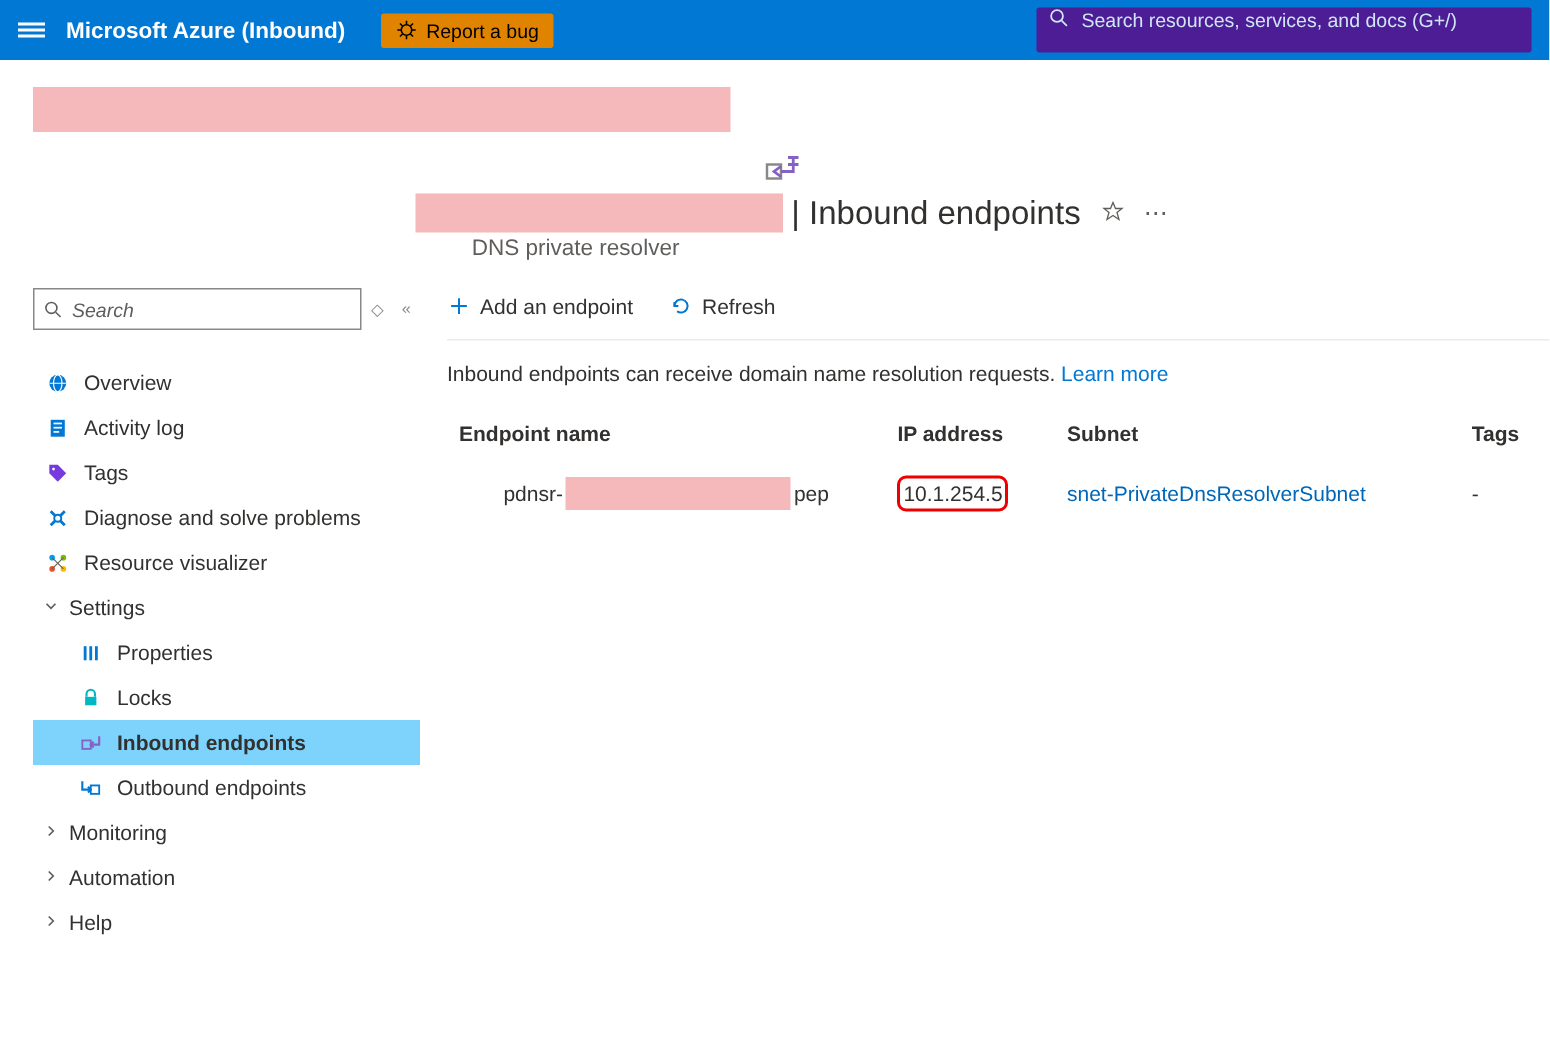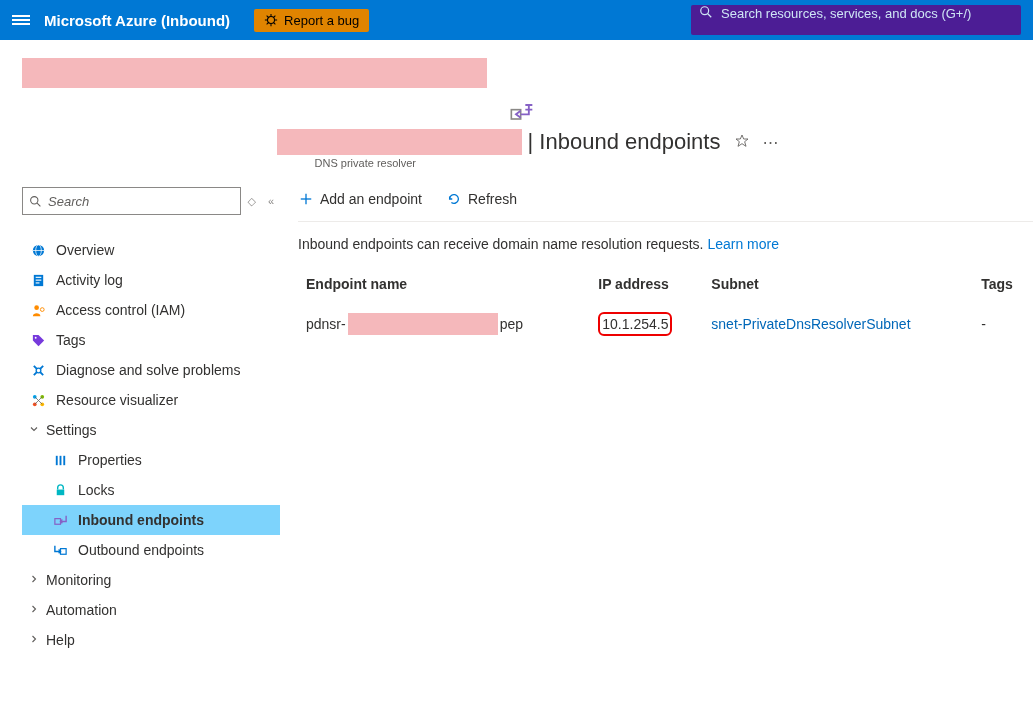--- a/index.html
+++ b/index.html
@@ -17,21 +17,21 @@
   .topbar .search input::placeholder { color: #cfe6f5; }
 
   .redact-bar { background: #f5b8bb; height: 30px; margin: 18px 0 0 22px; width: 465px; }
 
   .header-row { display: flex; align-items: center; margin: 10px 0 0 22px; flex-direction: column; }
   .header-row .res-icon { margin-right: 10px; }
   .header-row .title-block { display: flex; flex-direction: column; }
   .header-row .title-line { display: flex; align-items: center; }
   .header-row .redact-name { background: #f5b8bb; width: 245px; height: 26px; display: inline-block; }
   .header-row .title-text { font-size: 22px; font-weight: 400; margin-left: 6px; }
-  .header-row .subtitle { color: #605e5c; font-size: 11px; margin-top: 2px; margin-left: 38px; }
+  .header-row .subtitle { color: #605e5c; font-size: 15px; margin-top: 2px; margin-left: 38px; }
   .header-row .star { margin-left: 14px; color: #605e5c; cursor: pointer; }
   .header-row .more { margin-left: 12px; color: #605e5c; cursor: pointer; font-size: 16px; }
 
   .content { display: flex; align-items: flex-start; margin: 18px 0 0 22px; }
 
   .sidebar { width: 258px; flex-shrink: 0; }
   .sidebar .search-row { display: flex; align-items: center; margin-bottom: 20px; }
   .sidebar .search-box { display: flex; align-items: center; border: 1px solid #8a8886; height: 28px; flex: 1; padding: 0 6px; }
   .sidebar .search-box svg { margin-right: 4px; }
   .sidebar .search-box input { border: none; outline: none; font-size: 13px; flex: 1; font-style: italic; color: #605e5c; }
@@ -45,21 +45,21 @@
 
   .main { flex: 1; margin-left: 18px; }
   .cmdbar { display: flex; align-items: center; padding: 4px 0 14px 0; border-bottom: 1px solid #edebe9; }
   .cmdbar .cmd { display: flex; align-items: center; margin-right: 24px; cursor: pointer; color: #323130; }
   .cmdbar .cmd .ci { color: #0078d4; margin-right: 6px; width:16px; height:16px; display:inline-flex; align-items:center; justify-content:center;}
   .desc { padding: 14px 0; color: #323130; }
   .desc a { color: #0078d4; text-decoration: none; }
   table.data { width: 100%; border-collapse: collapse; }
   table.data th { text-align: left; font-weight: 600; padding: 10px 8px; border-bottom: 0; }
   table.data td { padding: 10px 8px; vertical-align: middle; }
-  .ep-name { display:flex; align-items:center; }
+  .ep-name { display:flex; align-items:center;justify-content:center; }
   .ep-redact { background: #f5b8bb; width: 150px; height: 22px; display: inline-block; margin: 0 2px; }
   .ip-box { border: 2px solid #e00; border-radius: 6px; padding: 2px 2px; display: inline-block; }
   .link { color: #0067b8; text-decoration: none; }
 </style>
 </head>
 <body>
 
 <div class="topbar">
   <div class="hamburger">
     <div></div>
@@ -143,30 +143,20 @@
     <div class="item">
       <span class="icon">
           <svg width="15" height="15" viewBox="0 0 16 16">
             <rect x="3" y="2" width="10" height="12" fill="#0078d4"></rect>
             <rect x="5" y="4" width="6" height="1.2" fill="#fff"></rect>
             <rect x="5" y="7" width="6" height="1.2" fill="#fff"></rect>
             <rect x="5" y="10" width="4" height="1.2" fill="#fff"></rect>
           </svg>
         </span>
       <span>Activity log</span>
-    </div>
-    <div class="item">
-      <span class="icon">
-          <svg width="15" height="15" viewBox="0 0 16 16">
-            <circle cx="6" cy="5" r="2.5" fill="#ff8c00"></circle>
-            <path d="M2 14 C2 10 10 10 10 14 Z" fill="#ff8c00"></path>
-            <circle cx="12" cy="7" r="2" fill="none" stroke="#ff8c00" stroke-width="1"></circle>
-          </svg>
-        </span>
-      <span>Access control (IAM)</span>
     </div>
     <div class="item">
       <span class="icon">
           <svg width="15" height="15" viewBox="0 0 16 16">
             <path d="M2 2 L8 2 L14 8 L8 14 L2 8 Z" fill="#773adc"></path>
             <circle cx="5" cy="5" r="1" fill="#fff"></circle>
           </svg>
         </span>
       <span>Tags</span>
     </div>

